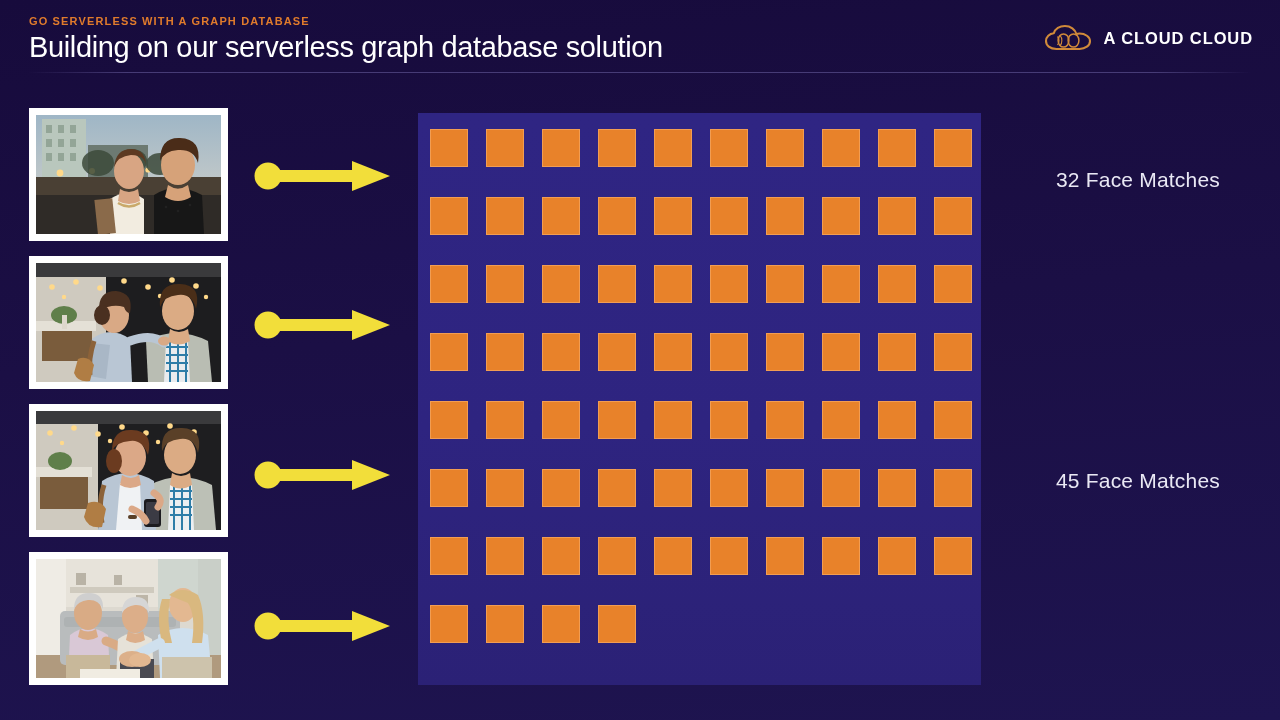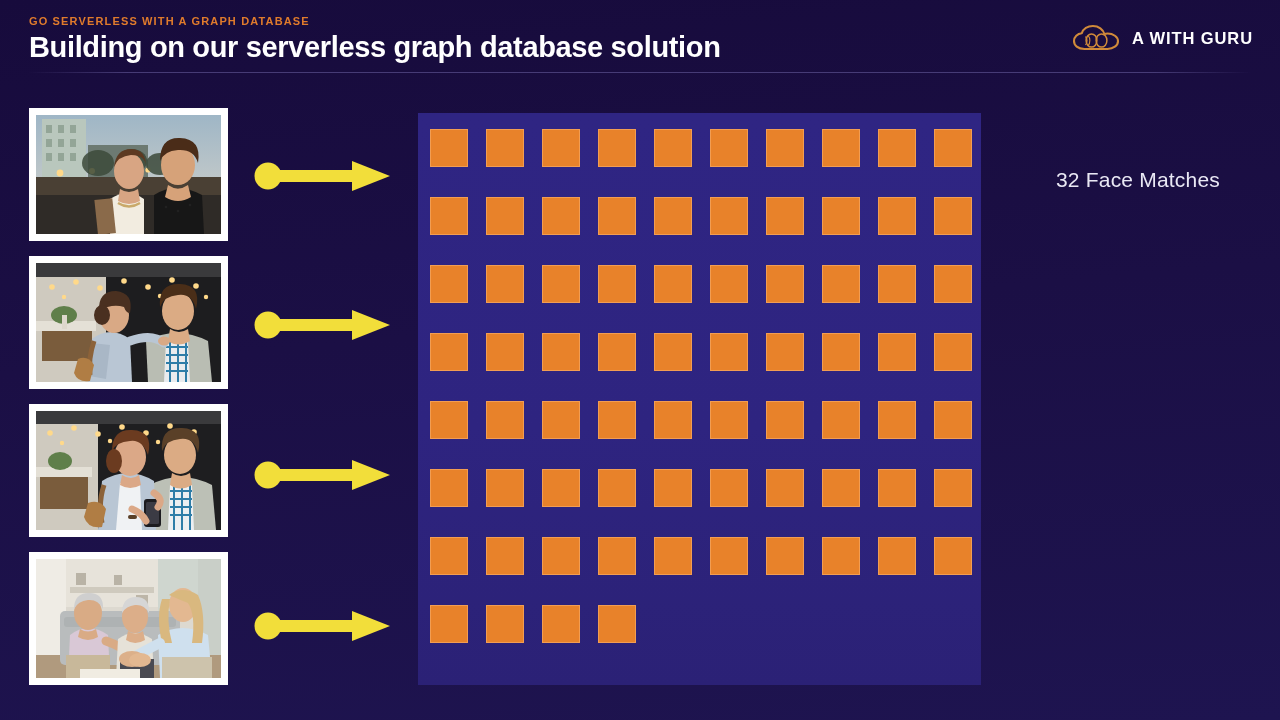--- a/index.html
+++ b/index.html
@@ -30,21 +30,21 @@
     font-size: 11px;
     font-weight: bold;
     letter-spacing: 1.15px;
     color: #e07b2c;
     white-space: nowrap;
   }
   #slide-title {
     position: absolute;
     left: 29px; top: 31px;
     font-size: 29px;
-    font-weight: bold;
+    font-weight: normal;
     letter-spacing: -0.35px;
     color: #ffffff;
     white-space: nowrap;
   }
   #header-rule {
     position: absolute;
     left: 28px; top: 72px;
     width: 1224px;
     height: 1px;
     background: linear-gradient(90deg, rgba(120,110,180,0) 0%, rgba(140,130,200,0.40) 8%, rgba(140,130,200,0.40) 92%, rgba(120,110,180,0) 100%);
@@ -143,21 +143,21 @@
   <div id="logo">
     <span>
       <svg id="logo-cloud" width="48" height="28" viewBox="0 0 48 28" aria-hidden="true">
         <path d="M12.5 25 C5.8 25 2 21.3 2 17 C2 12.9 5.4 9.6 9.8 9.3 C11.2 4.9 15.6 2 20.9 2 C26.6 2 31.3 5.4 32.4 10.1 C33.3 9.7 34.4 9.5 35.5 9.5 C41.3 9.5 46 12.9 46 17.2 C46 21.5 41.3 25 35.5 25 Z" fill="none" stroke="#d08a3a" stroke-width="2.1" stroke-linejoin="round"></path>
         <ellipse cx="19.5" cy="16.5" rx="5.4" ry="6.6" fill="none" stroke="#d08a3a" stroke-width="1.5"></ellipse>
         <ellipse cx="29.5" cy="16.5" rx="5.4" ry="6.6" fill="none" stroke="#d08a3a" stroke-width="1.5"></ellipse>
         <path d="M13.5 12.5 C15.5 14.5 15.5 18.5 13.5 21" fill="none" stroke="#d08a3a" stroke-width="1.2"></path>
         <path d="M16.2 11.6 C18.4 14 18.4 19 16.2 21.7" fill="none" stroke="#d08a3a" stroke-width="1.1"></path>
       </svg>
     </span>
-    <span id="logo-text">A WITH GURU</span>
+    <span id="logo-text">A CLOUD CLOUD</span>
   </div>
 
   <div class="photo-frame" style="top:108px">
     <div class="photo-inner">
       <svg width="185" height="119" viewBox="0 0 185 119" aria-hidden="true">
         <defs>
           <linearGradient id="sky1" x1="0" y1="0" x2="0" y2="1">
             <stop offset="0%" stop-color="#9fb6c6"></stop>
               <stop offset="60%" stop-color="#c2c9c9"></stop>
               <stop offset="100%" stop-color="#8a8b86"></stop>
@@ -467,14 +467,15 @@
       </div>
     <div class="grid-row" style="top:492px">
         <div class="sq" style="background: rgb(232, 130, 42);"></div>
         <div class="sq" style="background: rgb(232, 130, 42);"></div>
         <div class="sq" style="background: rgb(232, 130, 42);"></div>
         <div class="sq" style="background: rgb(232, 130, 42);"></div>
       </div>
   </div>
 
   <div class="match-label" style="top:168px">32 Face Matches</div>
+  <div class="match-label" style="top:469px">45 Face Matches</div>
 
 </div>
 
 </body></html>

